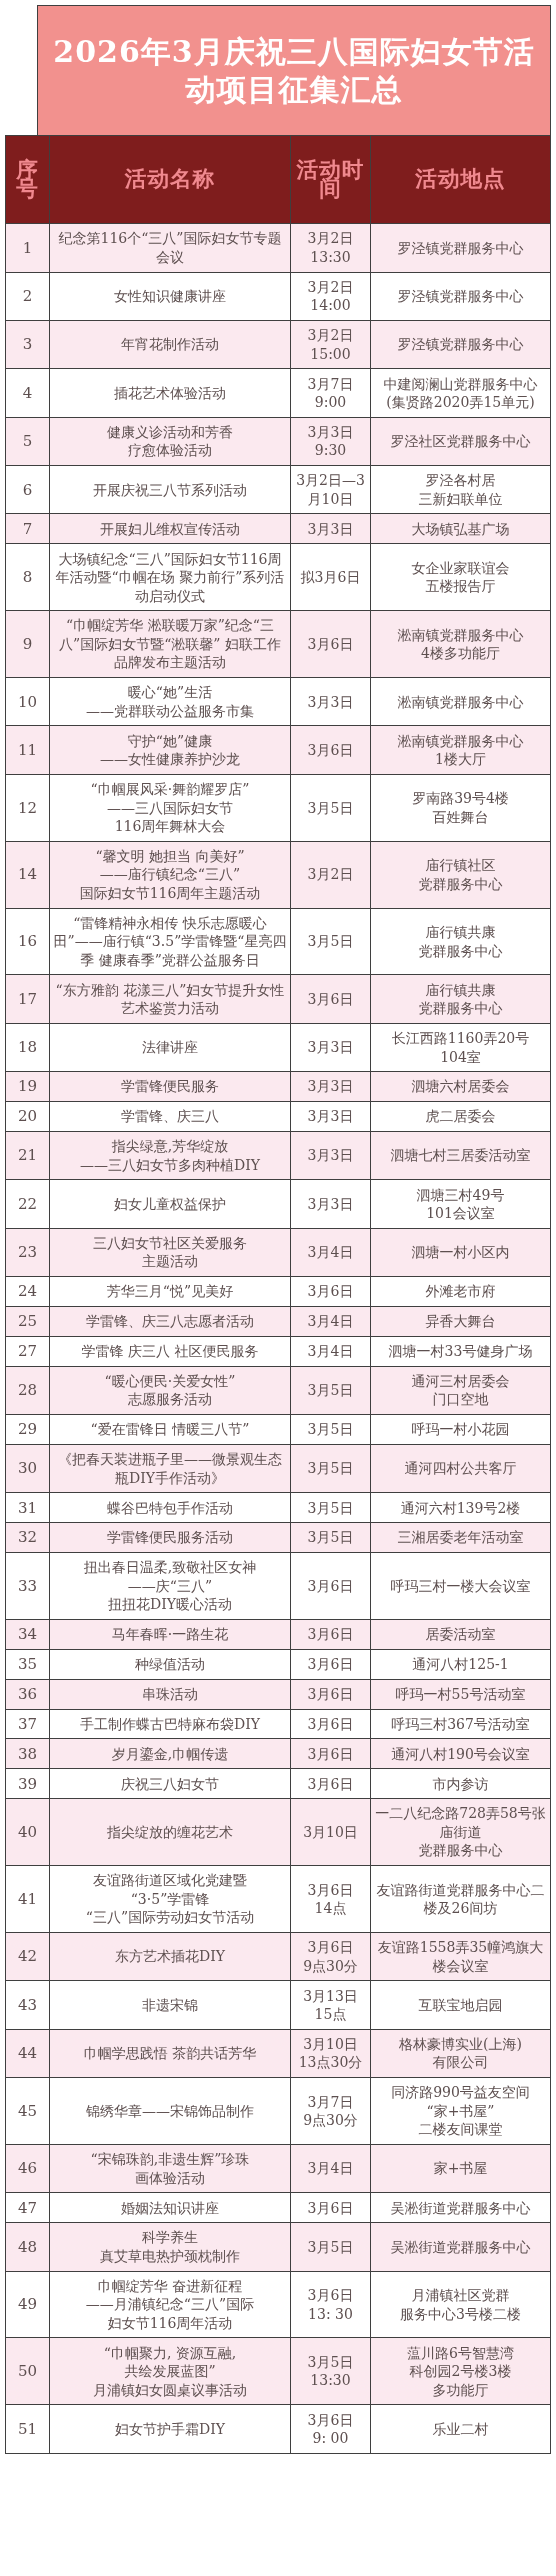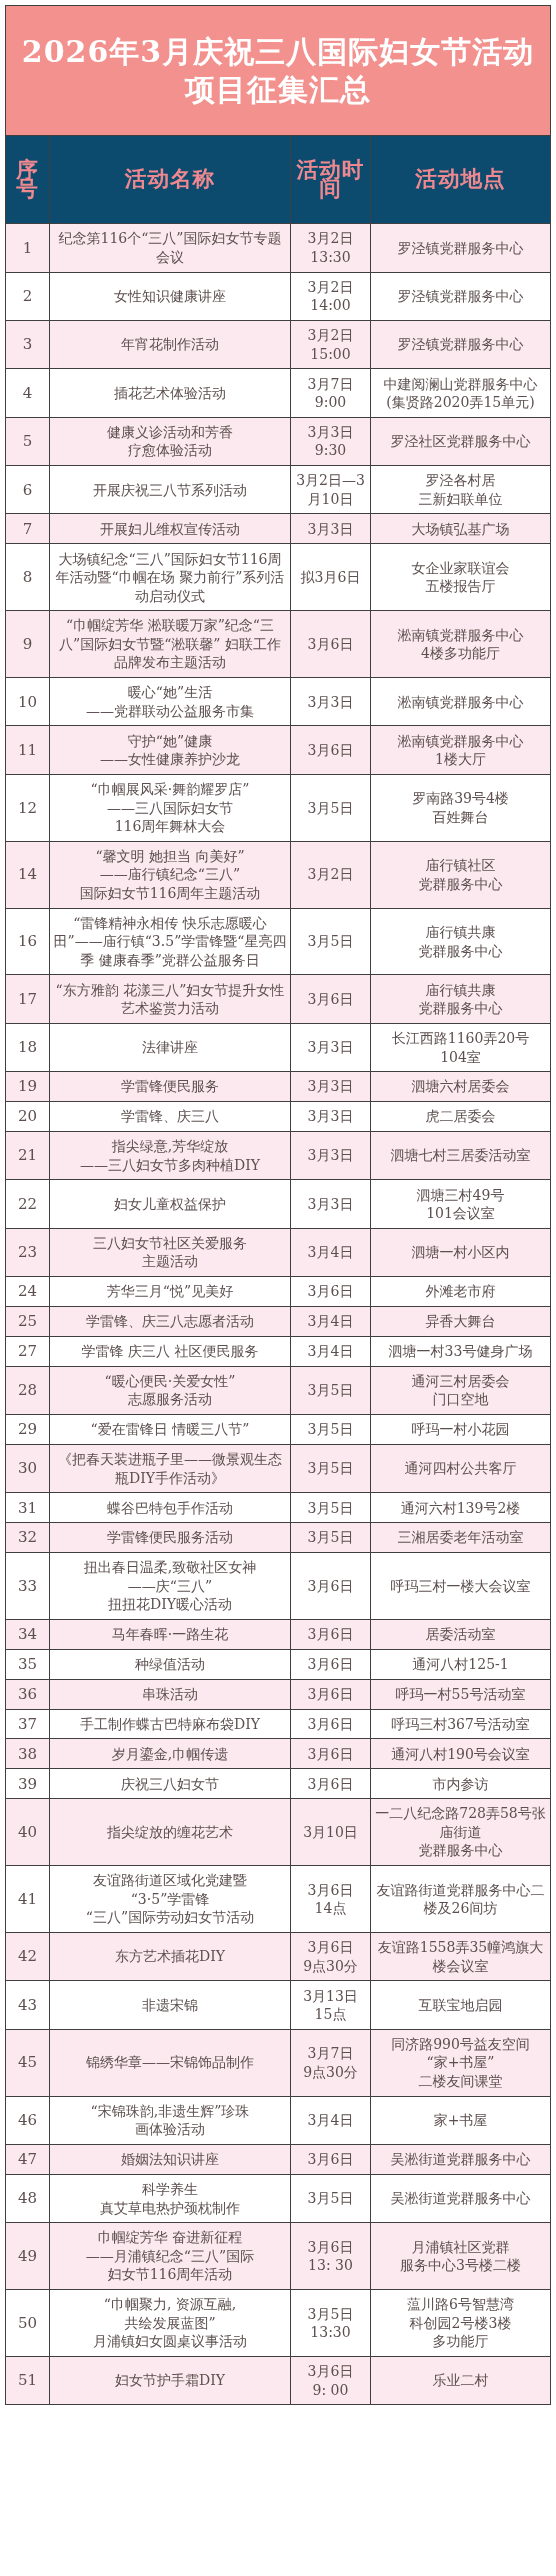--- a/index.html
+++ b/index.html
@@ -1,27 +1,27 @@
 <!DOCTYPE html>
 <html style="font-size:8.2px"><head>
 <meta charset="utf-8">
 <style>
   html,body{margin:0;padding:0;background:#ffffff;}
   body{font-family:"DejaVu Serif","Liberation Serif",serif;color:#5d4f4f;}
   .sheet{width:546px;margin:5.2px auto;}
   .title-bar{
     background:#f2918e;color:#ffffff;border:1px solid #3f3f3f;border-bottom:none;
     text-align:center;font-size:30px;font-weight:bold;letter-spacing:1px;
-    padding:27px 5.2px;line-height:1.25;
+    padding:27px 5.2px;line-height:1.25;margin-left:32px;
   }
   table{border-collapse:collapse;width:100%;table-layout:fixed;}
   th,td{border:1px solid #3f3f3f;text-align:center;vertical-align:middle;
     padding:5.2px 3.1px;font-size:14px;line-height:18.5px;white-space:pre-line;word-break:break-all;}
   thead th{
-    background:#0c4a6e;color:#f0898f;font-size:21.6px;font-weight:bold;
+    background:#7f1d1d;color:#f0898f;font-size:21.6px;font-weight:bold;
     padding:25px 2.1px;letter-spacing:1px;
   }
   col.c-no{width:44px;}
   col.c-name{width:241px;}
   col.c-time{width:80px;}
   col.c-place{width:180px;}
   tbody tr:nth-child(odd) td{background:#fbe9ef;}
   tbody tr:nth-child(even) td{background:#ffffff;}
   td.no{font-size:15px;}
 </style>
@@ -356,20 +356,28 @@
   </tr>
 
   <tr>
     <td class="no">43</td>
     <td>非遗宋锦</td>
     <td>3月13日
 15点</td>
     <td>互联宝地启园</td>
   </tr>
 
+  <tr>
+    <td class="no">44</td>
+    <td>巾帼学思践悟  茶韵共话芳华</td>
+    <td>3月10日
+13点30分</td>
+    <td>格林豪博实业(上海)
+有限公司</td>
+  </tr>
 
   <tr>
     <td class="no">45</td>
     <td>锦绣华章——宋锦饰品制作</td>
     <td>3月7日
 9点30分</td>
     <td>同济路990号益友空间
 “家+书屋”
 二楼友间课堂</td>
   </tr>

